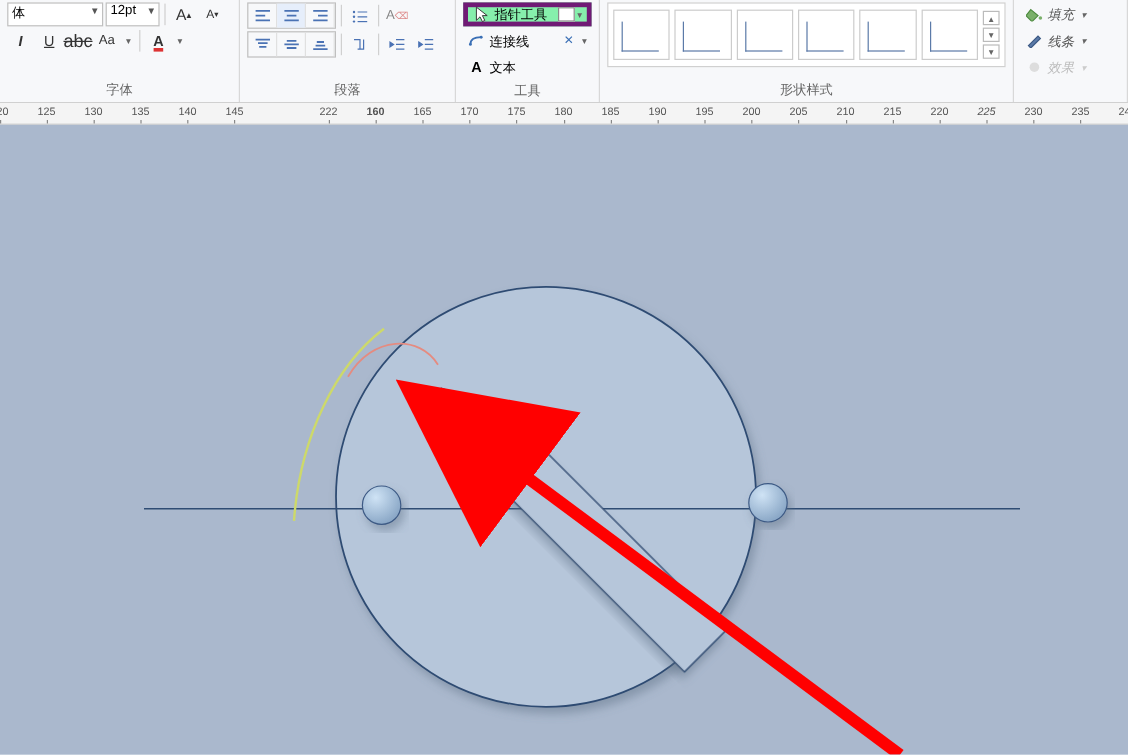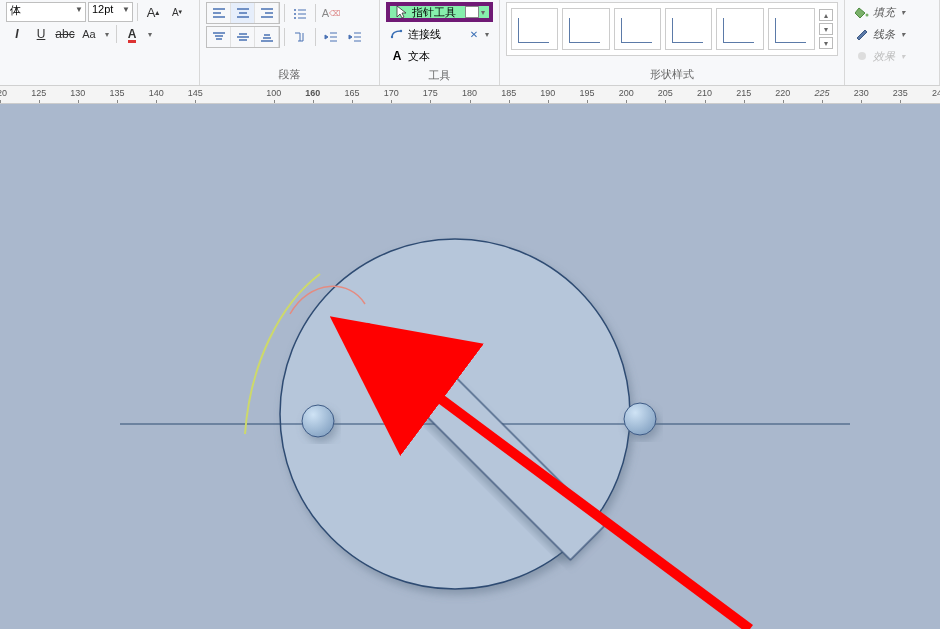--- a/index.html
+++ b/index.html
@@ -75,30 +75,31 @@
           <span>12pt</span>
           <span class="dd" style="position:absolute;right:2px;top:2px">▼</span>
         </div>
         <span class="sep"></span>
         <div class="btn-ico grow-a">A<span style="font-size:8px;vertical-align:super">▴</span></div>
         <div class="btn-ico shrink-a">A<span style="font-size:7px;vertical-align:super">▾</span></div>
       </div>
       <div class="row">
         <div class="btn-ico" style="font-style:italic;font-weight:bold">I</div>
         <div class="btn-ico" style="text-decoration:underline">U</div>
-        <div class="btn-ico" style="text-decoration:line-through;font-size:12px">abc</div>
+        <div class="btn-ico" style="text-decoration:line-through;font-size:15px">abc</div>
         <div class="btn-ico" style="font-size:11px">Aa</div>
         <div class="btn-ico" style="width:10px;font-size:8px;color:#666">▾</div>
         <span class="sep"></span>
         <div class="btn-ico">
           <span style="position:relative;font-weight:bold">A<span style="position:absolute;left:0;bottom:-2px;width:100%;height:3px;background:#d33"></span></span>
         </div>
         <div class="btn-ico" style="width:10px;font-size:8px;color:#666">▾</div>
       </div>
     </div>
+    <div class="group-label">字体</div>
   </div>
 
   <div class="group g-para">
     <div class="rows">
       <div class="row">
         <div class="align-box">
           <div class="btn-ico">
               <svg width="14" height="12">
                 <path d="M1 2h12M1 6h8M1 10h12" stroke="#4a72b4" stroke-width="1.5"></path>
               </svg>
@@ -255,21 +256,21 @@
 </div>
 
 <div class="ruler" id="ruler">
     <div class="tick" style="left: -8px;"><span class="num">120</span></div>
     <div class="tick" style="left: 31.1667px;"><span class="num">125</span></div>
     <div class="tick" style="left: 70.3333px;"><span class="num">130</span></div>
     <div class="tick" style="left: 109.5px;"><span class="num">135</span></div>
     <div class="tick" style="left: 148.667px;"><span class="num">140</span></div>
     <div class="tick" style="left: 187.833px;"><span class="num">145</span></div>
     <div class="tick" style="left: 227px; margin-top: 39px;"><span class="num">150</span></div>
-    <div class="tick" style="left: 266.167px;"><span class="num">100</span></div>
+    <div class="tick" style="left: 266.167px;"><span class="num">222</span></div>
     <div class="tick" style="left: 305.333px; font-weight: bold;"><span class="num">160</span></div>
     <div class="tick" style="left: 344.5px;"><span class="num">165</span></div>
     <div class="tick" style="left: 383.667px;"><span class="num">170</span></div>
     <div class="tick" style="left: 422.833px;"><span class="num">175</span></div>
     <div class="tick" style="left: 462px;"><span class="num">180</span></div>
     <div class="tick" style="left: 501.167px;"><span class="num">185</span></div>
     <div class="tick" style="left: 540.333px;"><span class="num">190</span></div>
     <div class="tick" style="left: 579.5px;"><span class="num">195</span></div>
     <div class="tick" style="left: 618.667px;"><span class="num">200</span></div>
     <div class="tick" style="left: 657.833px;"><span class="num">205</span></div>

